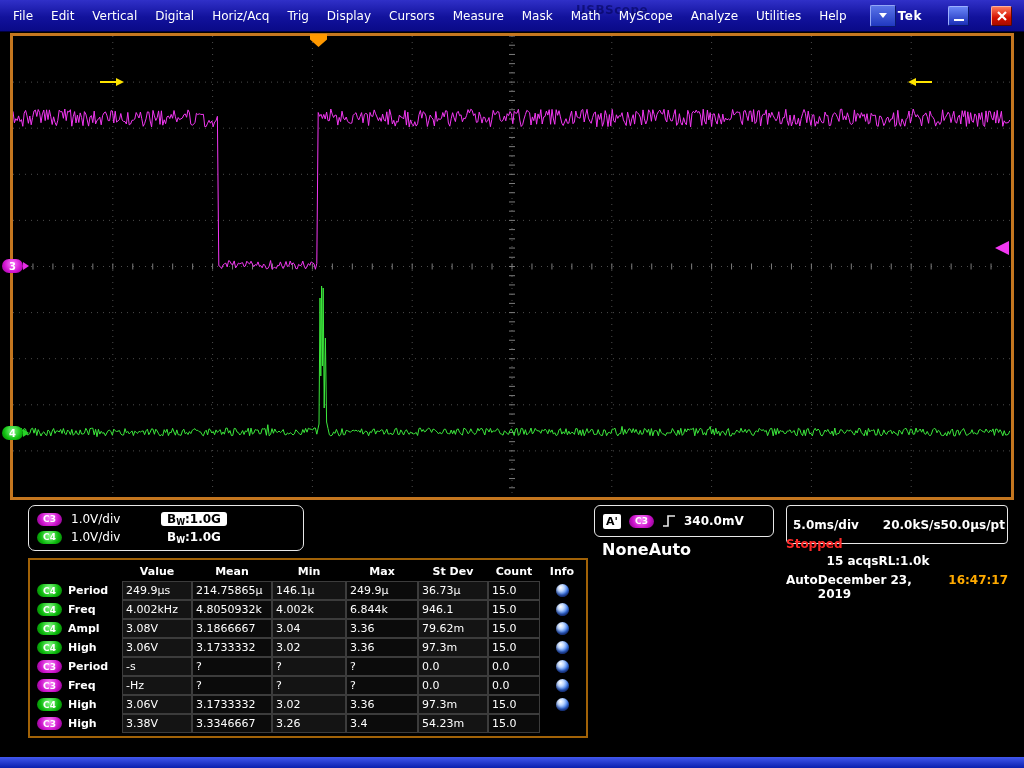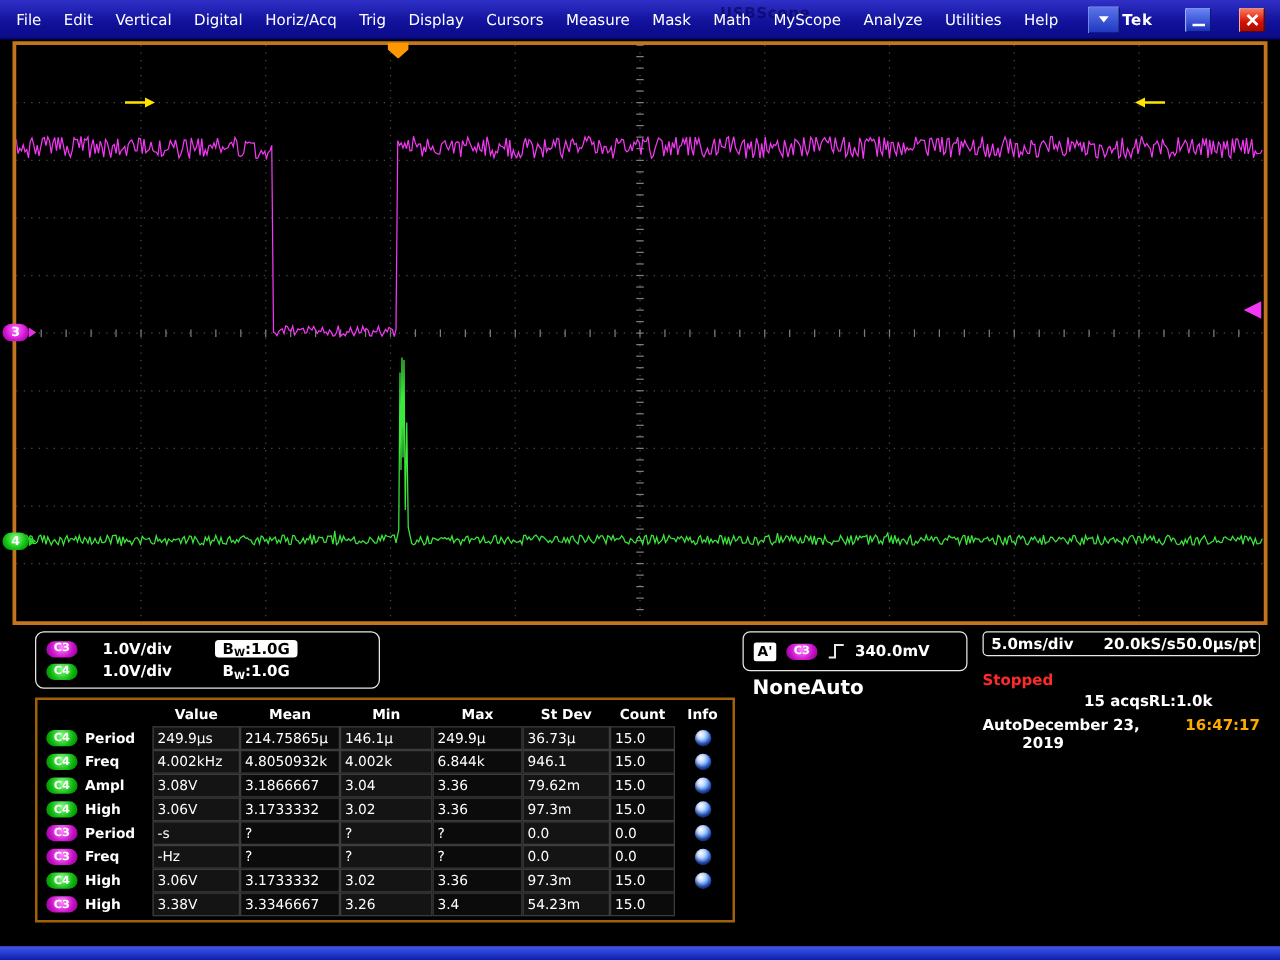--- a/index.html
+++ b/index.html
@@ -47,42 +47,42 @@
   
   .panel{position:absolute;background:#000;border:1px solid #e8e8e8;border-radius:7px;color:#fff}
   .chbadge{width:25px;height:13px;border-radius:7px;font-size:9px;font-weight:bold;color:#fff;
     display:flex;align-items:center;justify-content:center;flex:none}
   .chbadge.c3{background:radial-gradient(circle at 50% 35%,#ff8aff,#c90fc9 60%,#7c067c)}
   .chbadge.c4{background:radial-gradient(circle at 50% 35%,#8cff8c,#0cb90c 60%,#067506)}
 
   .vpanel{left:28px;top:505px;width:276px;height:46px;padding:4px 8px;
     display:flex;flex-direction:column;justify-content:space-around}
   .vrow{display:flex;align-items:center;height:18px}
-  .vscale{font-size:12px;font-weight:bold;margin-left:20px;width:64px}
+  .vscale{font-size:12px;font-weight:normal;margin-left:9px;width:64px}
   .bw{margin-left:26px;font-size:12px;font-weight:bold;padding:0 6px;border-radius:3px;
     display:flex;align-items:baseline;color:#fff}
   .bw sub{font-size:8px;transform:translateY(2px)}
   .bw.hl{background:#fff;color:#000}
 
   .tpanel{left:594px;top:505px;width:180px;height:32px;border-radius:6px;padding:0 8px;
     display:flex;align-items:center;gap:8px}
   .abox{min-width:18px;height:15px;background:#fff;color:#000;font-weight:bold;font-size:11px;
     display:flex;align-items:center;justify-content:center;border-radius:2px;padding:0 2px}
   .tlevel{font-size:12px;font-weight:bold}
   .trig-sub{position:absolute;left:594px;top:540px;width:180px;display:flex;
     justify-content:flex-start;padding:0 8px;color:#fff;font-weight:bold;font-size:16px}
 
-  .hbox{left:786px;top:505px;width:222px;height:20px;border-radius:4px;
+  .hbox{left:786px;top:505px;width:222px;height:39px;border-radius:4px;
     display:flex;align-items:center;padding:0 6px;font-weight:bold;font-size:12px}
   .hb{white-space:nowrap}
   .sr{margin-left:24px}
   .res{margin-left:auto}
   .acq-status{position:absolute;left:786px;top:537px;width:222px;color:#fff;font-size:12px}
   .stopped{color:#ff2a2a;font-weight:bold}
-  .acq-row{display:flex;justify-content:flex-end;padding-right:38px;margin-top:3px;font-weight:bold}
+  .acq-row{display:flex;justify-content:center;padding-right:38px;margin-top:3px;font-weight:bold}
   .date-row{display:flex;justify-content:space-between;margin-top:5px;font-weight:bold}
   .date-row .time{color:#ffaa00}
 
   
   .mtable{position:absolute;left:28px;top:558px;width:560px;border:2px solid #a16207;
     background:#000;padding:1px 2px 3px}
   .mrow{display:grid;grid-template-columns:90px 70px 80px 74px 72px 70px 52px 44px;height:19px}
   .mrow.mhead{height:20px}
   .mhead span{font-size:11px;font-weight:bold;color:#fff;display:flex;align-items:center;justify-content:center}
   .cell{font-size:11px;color:#fff;padding:1px 3px;border:1px solid #3c3c3c;background:#141414;

